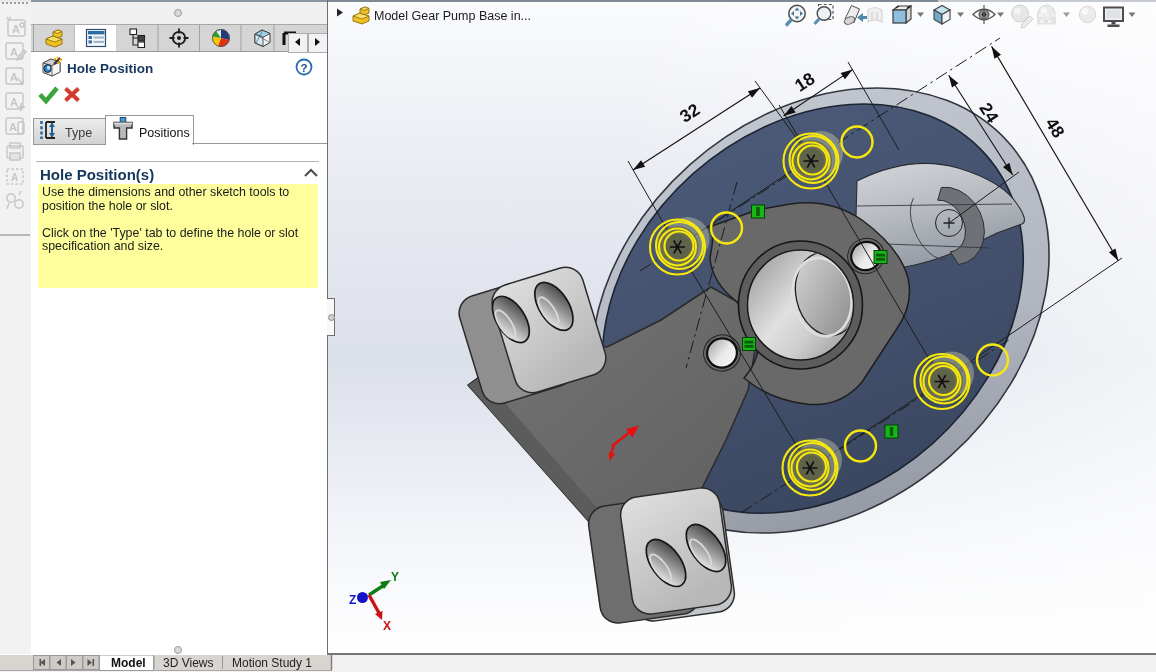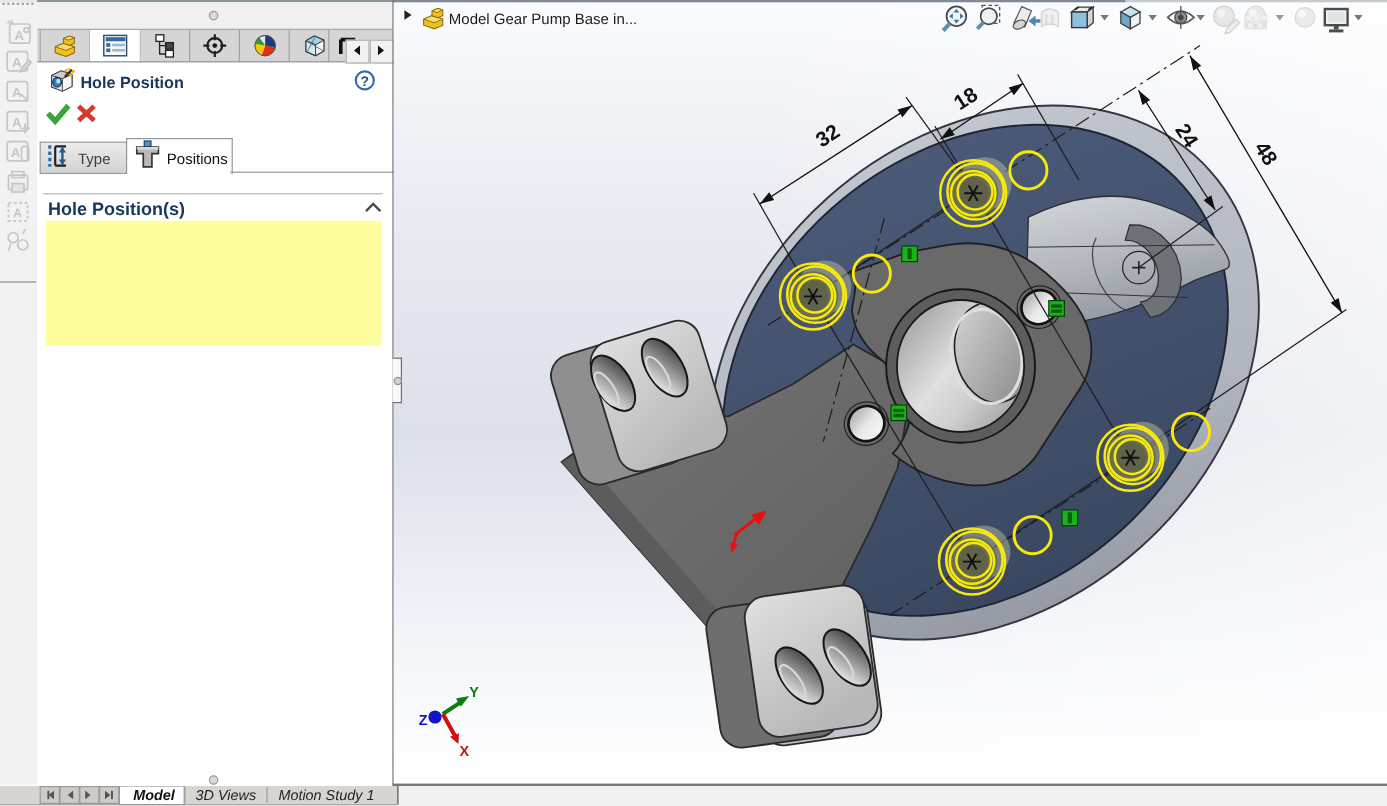--- a/index.html
+++ b/index.html
@@ -199,20 +199,24 @@
     </svg>
 
     <div class="abs" style="left:5px;top:158.5px;width:283px;height:1px;background:#b4b4b4;"></div>
 
     <div class="abs" style="left:9px;top:164px;font-size:15px;font-weight:bold;color:#16365c;">Hole Position(s)</div>
     <svg width="20" height="12" style="position:absolute;left:272px;top:166px;">
       <path d="M2,8 l6,-6 6,6" fill="none" stroke="#4a4a4a" stroke-width="2"></path>
     </svg>
 
     <div class="abs" style="left:6.5px;top:182px;width:280px;height:104px;background:#feff9c;"></div>
+    <div class="abs" style="left:11px;top:184px;width:277px;font-size:12.4px;line-height:13.6px;color:#1a1a1a;">
+      Use the dimensions and other sketch tools to position the hole or slot.<br><br>
+      Click on the 'Type' tab to define the hole or slot specification and size.
+    </div>
   </div>
 
   <div class="abs" style="left:326.5px;top:0;width:1.5px;height:654px;background:#6e6e6e;"></div>
 
   <div class="abs" id="viewport" style="left:328px;top:2px;width:828px;height:651px;">
   <svg width="828" height="651" viewBox="0 0 828 651">
     <defs>
       <linearGradient id="bgv" x1="0" y1="0" x2="0" y2="1">
         <stop offset="0" stop-color="#fafbfd"></stop>
             <stop offset="0.28" stop-color="#e9ebf2"></stop>
@@ -568,21 +572,21 @@
       </g>
     </g>
   </svg>
   </div>
 
   <div class="abs" style="left:327px;top:653px;width:829px;height:1.5px;background:#767676;"></div>
 
   <div class="abs" style="left:326.5px;top:298px;width:7px;height:36px;background:#f8f8f8;border:1.5px solid #6e6e6e;border-left:none;"></div>
   <div class="abs" style="left:327.5px;top:313.5px;width:5px;height:5px;border-radius:50%;background:#d0d0d0;border:1px solid #909090;"></div>
 
-  <div class="abs" id="bottombar" style="left:0;top:654.5px;width:1156px;height:17.5px;background:#f1f1f1;font-style:italic;">
+  <div class="abs" id="bottombar" style="left:0;top:654.5px;width:1156px;height:17.5px;background:#f1f1f1;">
     <div class="abs" style="left:0;top:0;width:332px;height:15px;background:#d8d5d1;border-bottom:1px solid #a8a8a8;"></div>
     <svg width="340" height="17" style="position:absolute;left:0;top:0;">
       <g>
         <rect x="33.5" y="0.5" width="16" height="14" fill="#cecbc7" stroke="#9a9a9a"></rect>
         <rect x="50" y="0.5" width="16" height="14" fill="#cecbc7" stroke="#9a9a9a"></rect>
         <rect x="66.5" y="0.5" width="16" height="14" fill="#cecbc7" stroke="#9a9a9a"></rect>
         <rect x="83" y="0.5" width="16" height="14" fill="#cecbc7" stroke="#9a9a9a"></rect>
         <g fill="#555">
           <path d="M45,4 l-4.5,3.5 4.5,3.5 z"></path>
             <rect x="39.5" y="4" width="1.6" height="7"></rect>

